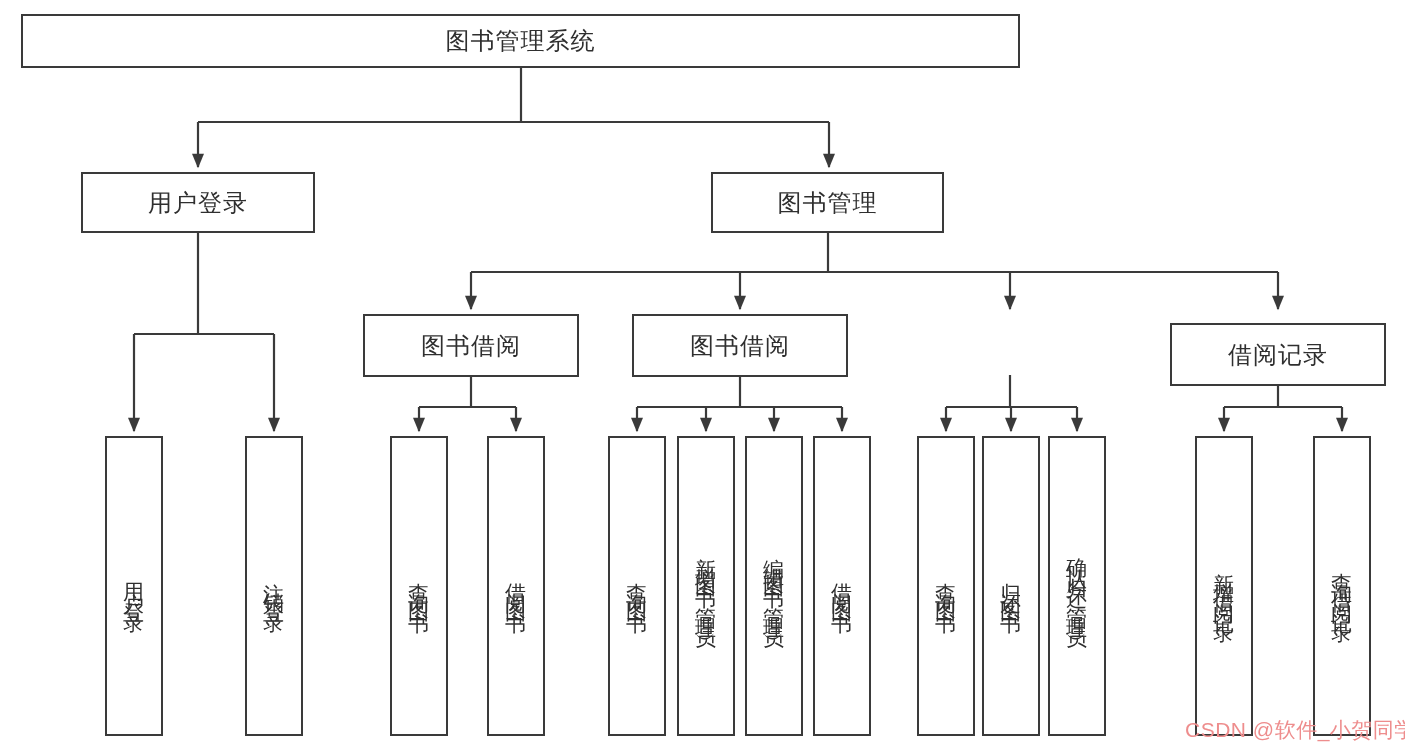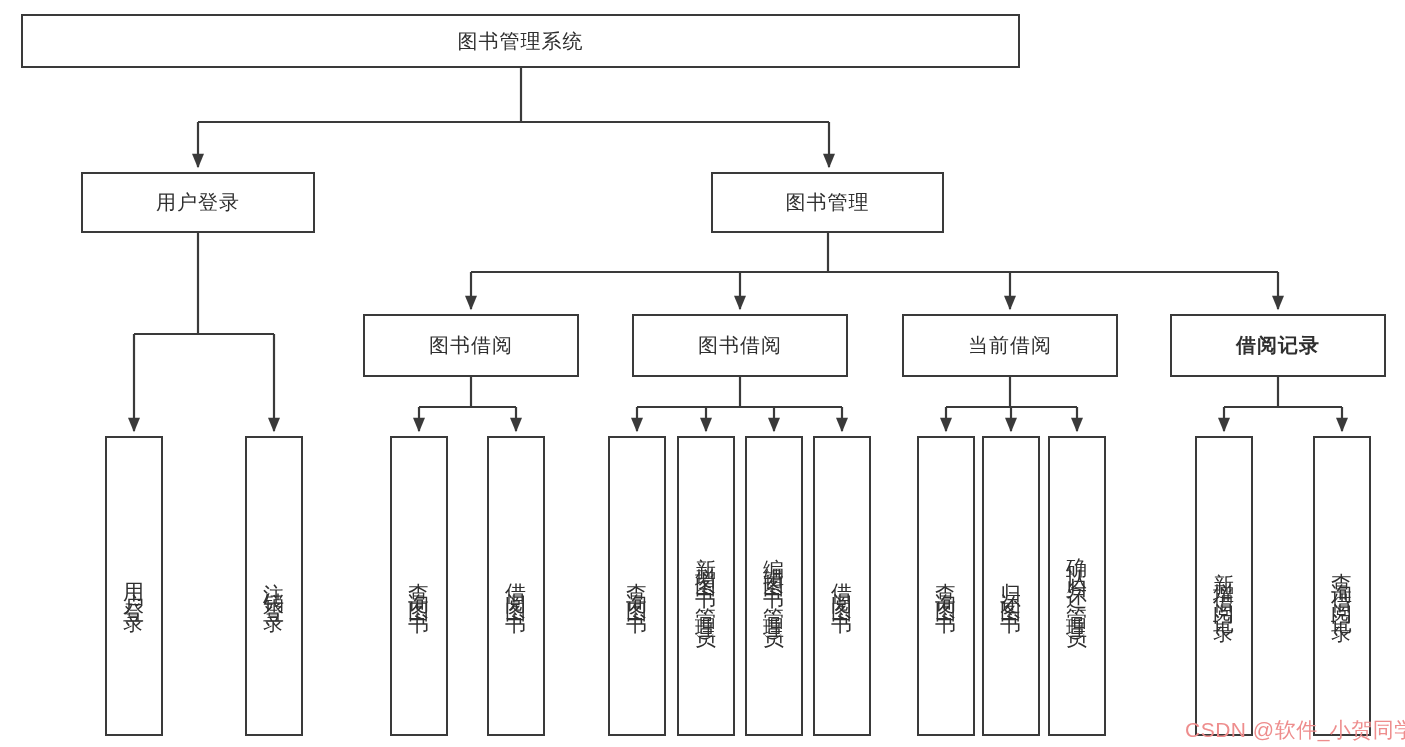--- a/index.html
+++ b/index.html
@@ -30,21 +30,21 @@
     position: absolute;
     box-sizing: border-box;
     background: #ffffff;
     border: 2.5px solid var(--line, #3a3a3a);
     display: flex;
     align-items: center;
     justify-content: center;
     color: #2f2f2f;
   }
   .h {
-    font-size: 20px;
+    font-size: 24px;
     letter-spacing: 1px;
     white-space: nowrap;
   }
   .leaf {
     writing-mode: vertical-rl;
     text-orientation: mixed;
     font-size: 21px;
     letter-spacing: 10px;
     line-height: 1;
     width: 58px;
@@ -103,22 +103,21 @@
     <path marker-end="url(#arr)" d="M1342 407 V431"></path>
   </svg>
 
   <div class="box h" style="left:21px; top:14px; width:999px; height:54px;">图书管理系统</div>
 
   <div class="box h" style="left:81px; top:172px; width:234px; height:61px;">用户登录</div>
   <div class="box h" style="left:711px; top:172px; width:233px; height:61px;">图书管理</div>
 
   <div class="box h" style="left:363px; top:314px; width:216px; height:63px;">图书借阅</div>
   <div class="box h" style="left:632px; top:314px; width:216px; height:63px;text-align:right;">图书借阅</div>
-  <div class="box h" style="left:902px; top:314px; width:216px; height:63px;">当前借阅</div>
-  <div class="box h" style="left:1170px; top:314px; width:216px; height:63px;font-weight:bold;">借阅记录</div>
+  <div class="box h" style="left:1170px; top:323px; width:216px; height:63px;">借阅记录</div>
 
   <div class="box leaf" style="left:105px;">用户登录</div>
   <div class="box leaf" style="left:245px;">注销登录</div>
 
   <div class="box leaf" style="left:390px;">查询图书</div>
   <div class="box leaf" style="left:487px;">借阅图书</div>
 
   <div class="box leaf" style="left:608px;">查询图书</div>
   <div class="box leaf" style="left:677px;">新增图书（管理员）</div>
   <div class="box leaf" style="left:745px;">编辑图书（管理员）</div>

